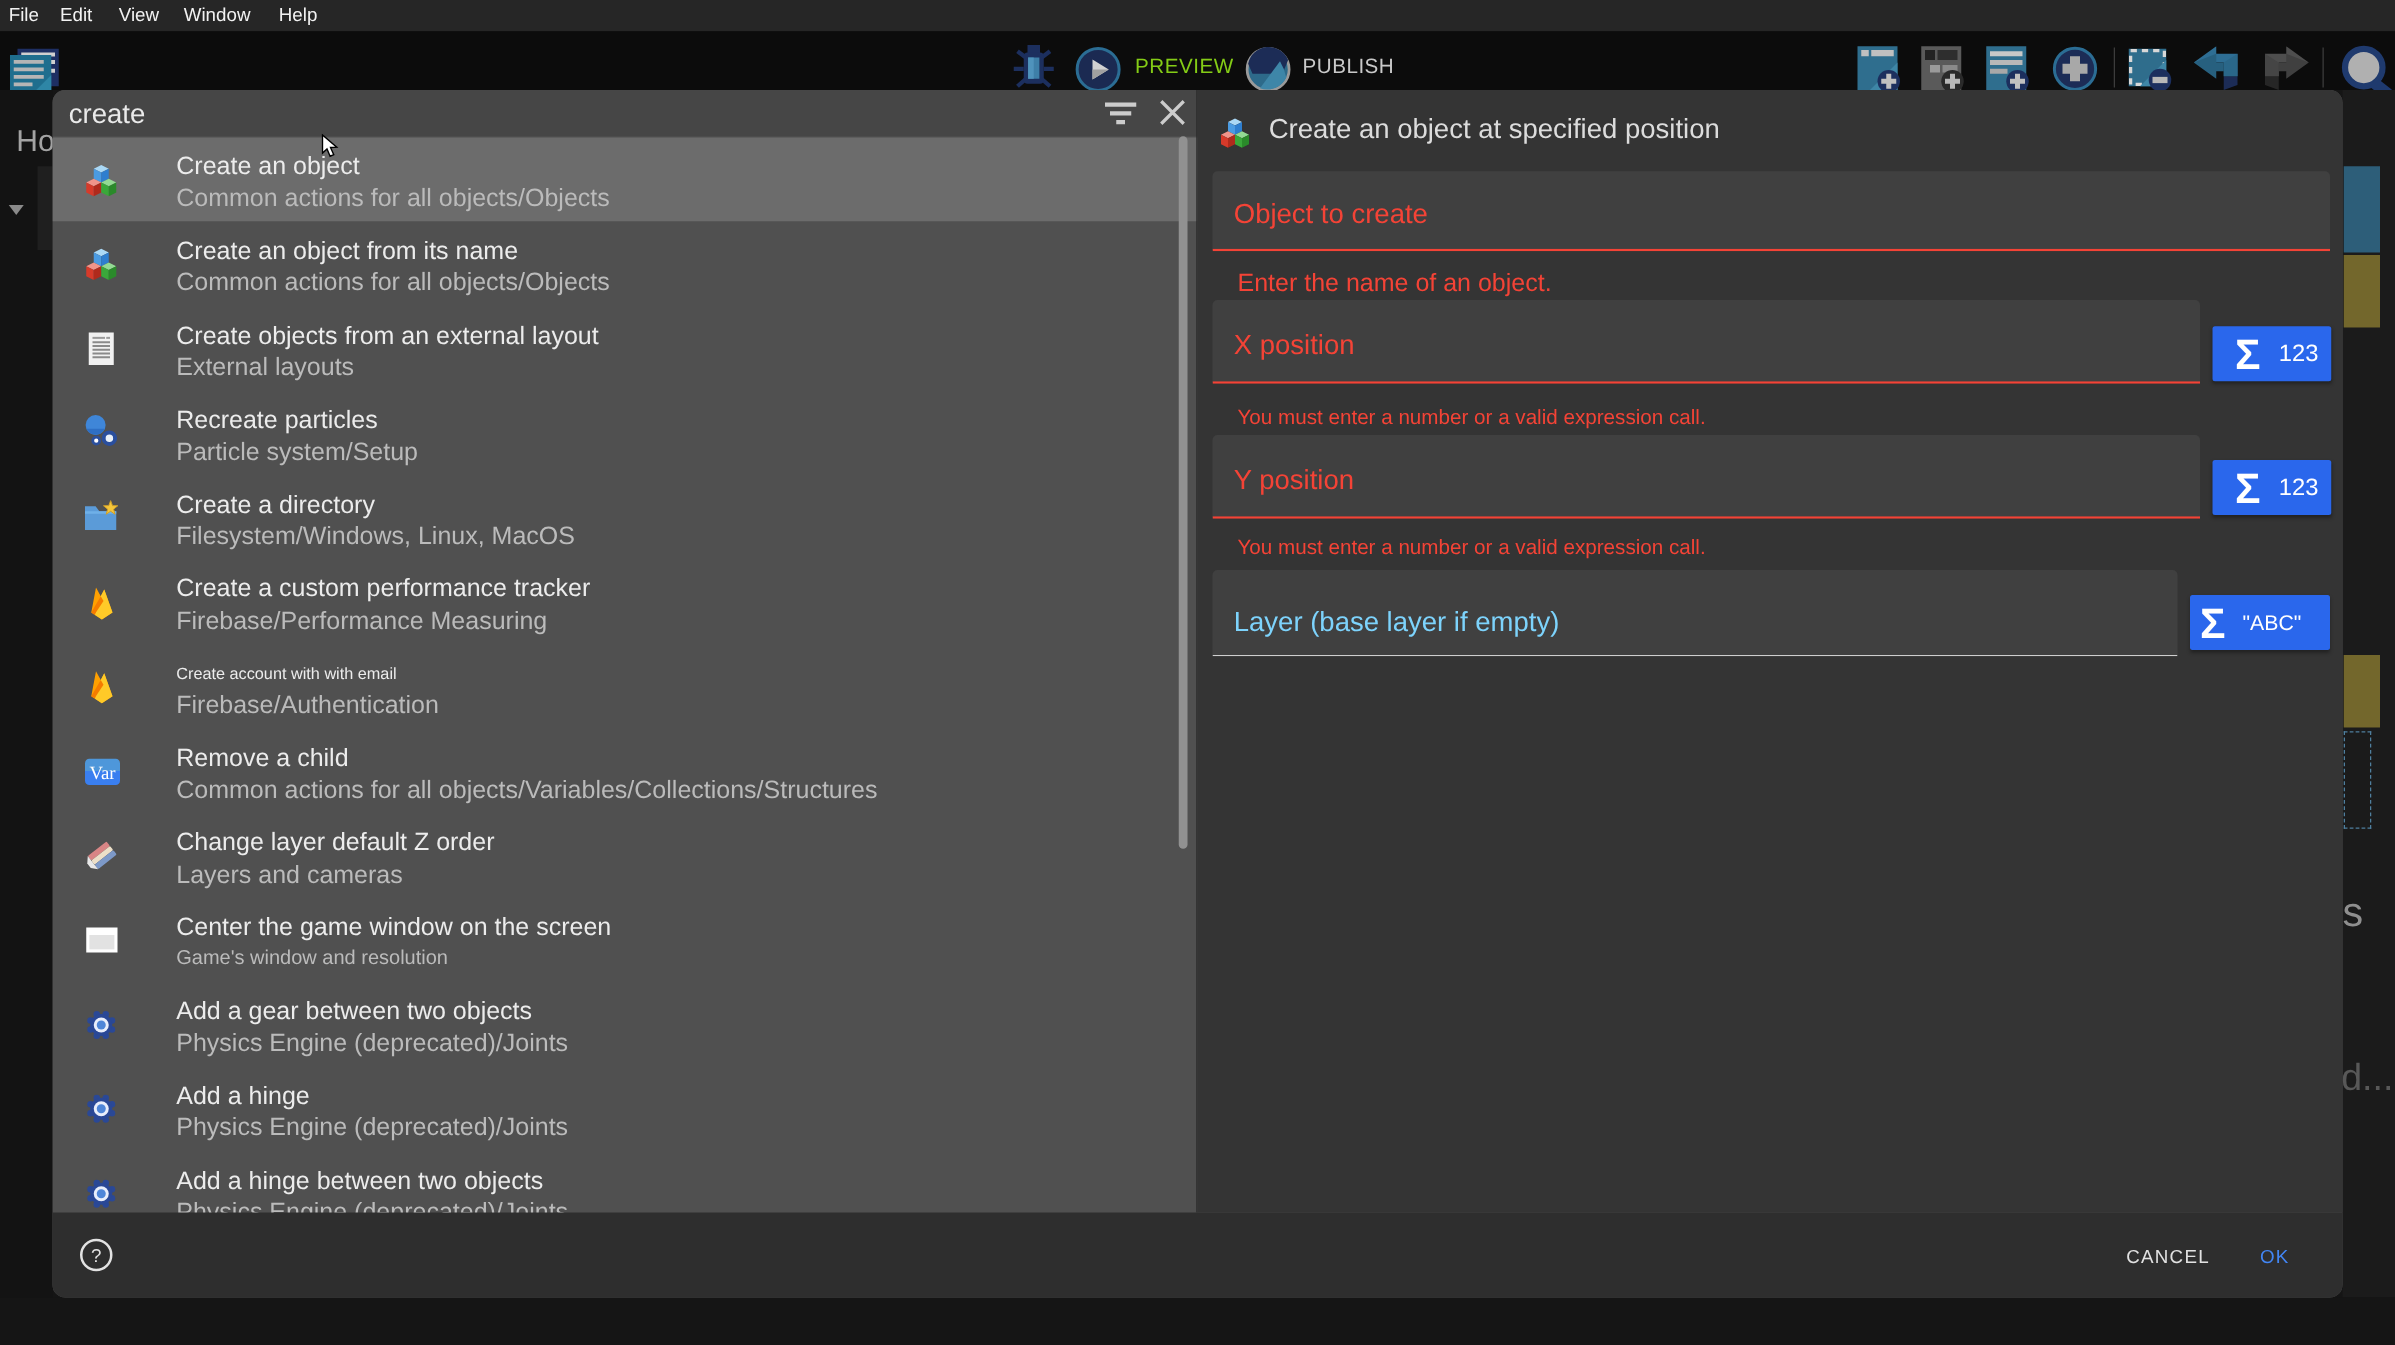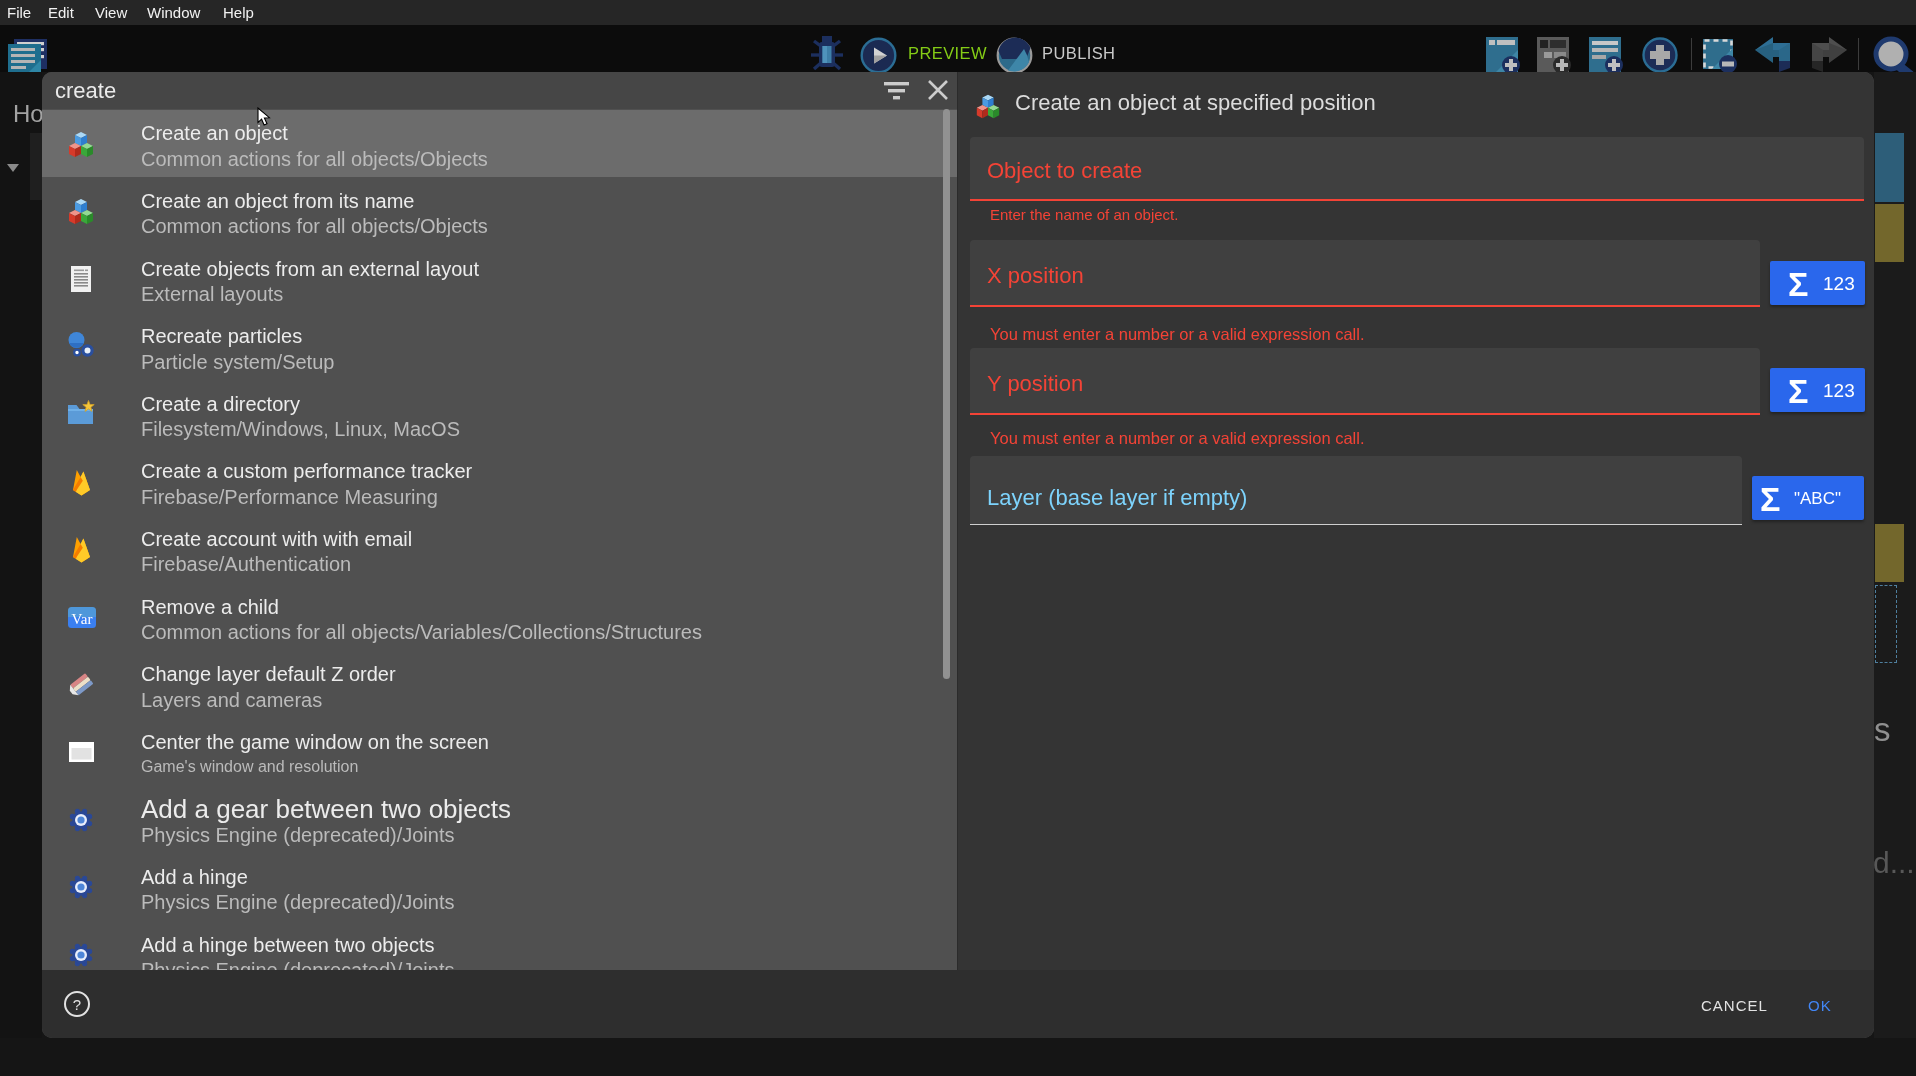--- a/index.html
+++ b/index.html
@@ -207,21 +207,21 @@
 <path d="M14.6 10 L17.4 4.5 L24 23 L15.5 28.5 L10 25 Z" fill="#FFCA28"></path>
 <path d="M7 23 L14.6 10 L16.8 13.8 L9.5 24.8 Z" fill="#F57C00"></path>
 </svg></div>
 <div class="ab nowrap" style="left:99px;top:389.4px;font-size:20px;line-height:20px;color:#ececec;">Create a custom performance tracker</div>
 <div class="ab nowrap" style="left:99px;top:414.8px;font-size:20px;line-height:20px;color:#bbbbbb;">Firebase/Performance Measuring</div>
 <div class="ab" style="left:24px;top:462.1px;width:30px;height:30px;"><svg width="30" height="30" viewBox="0 0 30 30">
 <path d="M7 23 L10.8 3 L14.6 10 L17.4 4.5 L24 23 L15.5 28.5 Z" fill="#FFA000"></path>
 <path d="M14.6 10 L17.4 4.5 L24 23 L15.5 28.5 L10 25 Z" fill="#FFCA28"></path>
 <path d="M7 23 L14.6 10 L16.8 13.8 L9.5 24.8 Z" fill="#F57C00"></path>
 </svg></div>
-<div class="ab nowrap" style="left:99px;top:457.0px;font-size:20px;line-height:20px;color:#ececec;">Create account with with email</div>
+<div class="ab nowrap" style="left:99px;top:457.0px;font-size:13px;line-height:20px;color:#ececec;">Create account with with email</div>
 <div class="ab nowrap" style="left:99px;top:482.4px;font-size:20px;line-height:20px;color:#bbbbbb;">Firebase/Authentication</div>
 <div class="ab" style="left:24px;top:529.7px;width:30px;height:30px;"><svg width="30" height="30" viewBox="0 0 30 30">
 <defs>
             <linearGradient id="vg" x1="0" y1="0" x2="0" y2="1">
               <stop offset="0.48" stop-color="#4e97da"></stop>
               <stop offset="0.48" stop-color="#3a7ff0"></stop>
             </linearGradient>
           </defs>
 <rect x="2" y="5" width="28" height="21" rx="3.5" fill="url(#vg)"></rect>
 <text x="16" y="21.5" text-anchor="middle" font-family="Liberation Serif" font-size="15" fill="#ffffff">Var</text>
@@ -250,21 +250,21 @@
           <circle cx="11.4" cy="23.6" r="2.6" fill="#2a4896"></circle>
           <circle cx="6.4" cy="18.6" r="2.6" fill="#2a4896"></circle>
           <circle cx="6.4" cy="11.4" r="2.6" fill="#2a4896"></circle>
           <circle cx="11.4" cy="6.4" r="2.6" fill="#2a4896"></circle>
           <circle cx="18.6" cy="6.4" r="2.6" fill="#2a4896"></circle>
           <circle cx="23.6" cy="11.4" r="2.6" fill="#2a4896"></circle>
 <circle cx="15" cy="15" r="8.8" fill="#2a4896"></circle>
 <circle cx="15" cy="15" r="6" fill="#e9eefb"></circle>
 <circle cx="15" cy="15" r="3.6" fill="#4f86d8"></circle>
 </svg></div>
-<div class="ab nowrap" style="left:99px;top:727.4px;font-size:26px;line-height:20px;color:#ececec;">Add a gear between two objects</div>
+<div class="ab nowrap" style="left:99px;top:727.4px;font-size:20px;line-height:20px;color:#ececec;">Add a gear between two objects</div>
 <div class="ab nowrap" style="left:99px;top:752.8px;font-size:20px;line-height:20px;color:#bbbbbb;">Physics Engine (deprecated)/Joints</div>
 <div class="ab" style="left:24px;top:800.1px;width:30px;height:30px;"><svg width="30" height="30" viewBox="0 0 30 30">
 <circle cx="23.6" cy="18.6" r="2.6" fill="#2a4896"></circle>
           <circle cx="18.6" cy="23.6" r="2.6" fill="#2a4896"></circle>
           <circle cx="11.4" cy="23.6" r="2.6" fill="#2a4896"></circle>
           <circle cx="6.4" cy="18.6" r="2.6" fill="#2a4896"></circle>
           <circle cx="6.4" cy="11.4" r="2.6" fill="#2a4896"></circle>
           <circle cx="11.4" cy="6.4" r="2.6" fill="#2a4896"></circle>
           <circle cx="18.6" cy="6.4" r="2.6" fill="#2a4896"></circle>
           <circle cx="23.6" cy="11.4" r="2.6" fill="#2a4896"></circle>
@@ -303,21 +303,21 @@
 <polygon points="3,17 9,14 15,17 9,20" fill="#f0948a"></polygon>
           <polygon points="3,17 9,20 9,28 3,25" fill="#d63a2a"></polygon>
           <polygon points="9,20 15,17 15,25 9,28" fill="#b02a1c"></polygon>
 <polygon points="15,17 21,14 27,17 21,20" fill="#93da93"></polygon>
           <polygon points="15,17 21,20 21,28 15,25" fill="#3aa83a"></polygon>
           <polygon points="21,20 27,17 27,25 21,28" fill="#2a8a2a"></polygon>
 </svg></div>
 <div class="ab nowrap" style="left:973px;top:17px;font-size:22px;line-height:28px;color:#dcdcdc;">Create an object at specified position</div>
 <div class="ab" style="left:928px;top:65px;width:894px;height:62px;background:#404040;border-radius:4px 4px 0 0;border-bottom:2px solid #f44336;"></div>
 <div class="ab nowrap" style="left:945px;top:65px;height:62px;line-height:68px;font-size:22px;color:#f44336;">Object to create</div>
-<div class="ab nowrap" style="left:948px;top:134px;font-size:15px;line-height:17px;color:#f44336;">Enter the name of an object.</div>
+<div class="ab nowrap" style="left:948px;top:147px;font-size:20px;line-height:17px;color:#f44336;">Enter the name of an object.</div>
 <div class="ab" style="left:928px;top:168px;width:790px;height:65px;background:#404040;border-radius:4px 4px 0 0;border-bottom:2px solid #f44336;"></div>
 <div class="ab nowrap" style="left:945px;top:168px;height:65px;line-height:71px;font-size:22px;color:#f44336;">X position</div>
 <div class="ab" style="left:1728px;top:189px;width:95px;height:44px;background:#2a67ec;border-radius:2px;box-shadow:0 2px 3px rgba(0,0,0,0.35);"></div>
 <div class="ab nowrap" style="left:1746px;top:189px;height:44px;line-height:46px;font-size:34px;font-weight:bold;color:#ffffff;">Σ</div>
 <div class="ab nowrap" style="left:1781px;top:189px;height:44px;line-height:45px;font-size:19px;color:#ffffff;">123</div>
 <div class="ab nowrap" style="left:948px;top:254px;font-size:16.5px;line-height:17px;color:#f44336;">You must enter a number or a valid expression call.</div>
 <div class="ab" style="left:928px;top:276px;width:790px;height:65px;background:#404040;border-radius:4px 4px 0 0;border-bottom:2px solid #f44336;"></div>
 <div class="ab nowrap" style="left:945px;top:276px;height:65px;line-height:71px;font-size:22px;color:#f44336;">Y position</div>
 <div class="ab" style="left:1728px;top:296px;width:95px;height:44px;background:#2a67ec;border-radius:2px;box-shadow:0 2px 3px rgba(0,0,0,0.35);"></div>
 <div class="ab nowrap" style="left:1746px;top:296px;height:44px;line-height:46px;font-size:34px;font-weight:bold;color:#ffffff;">Σ</div>

